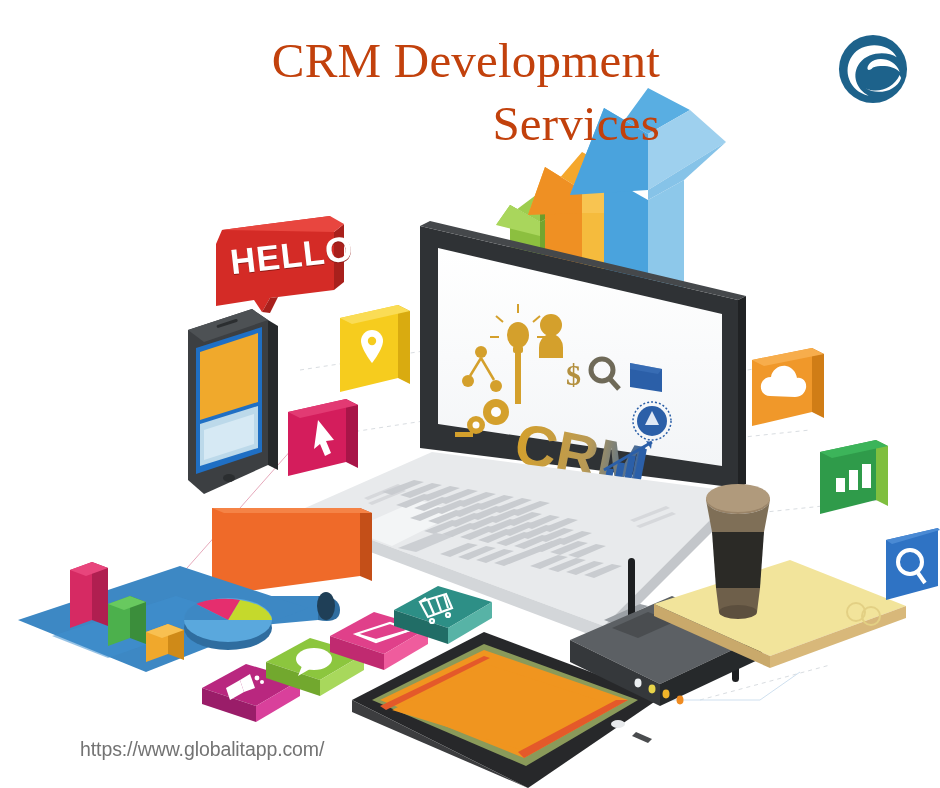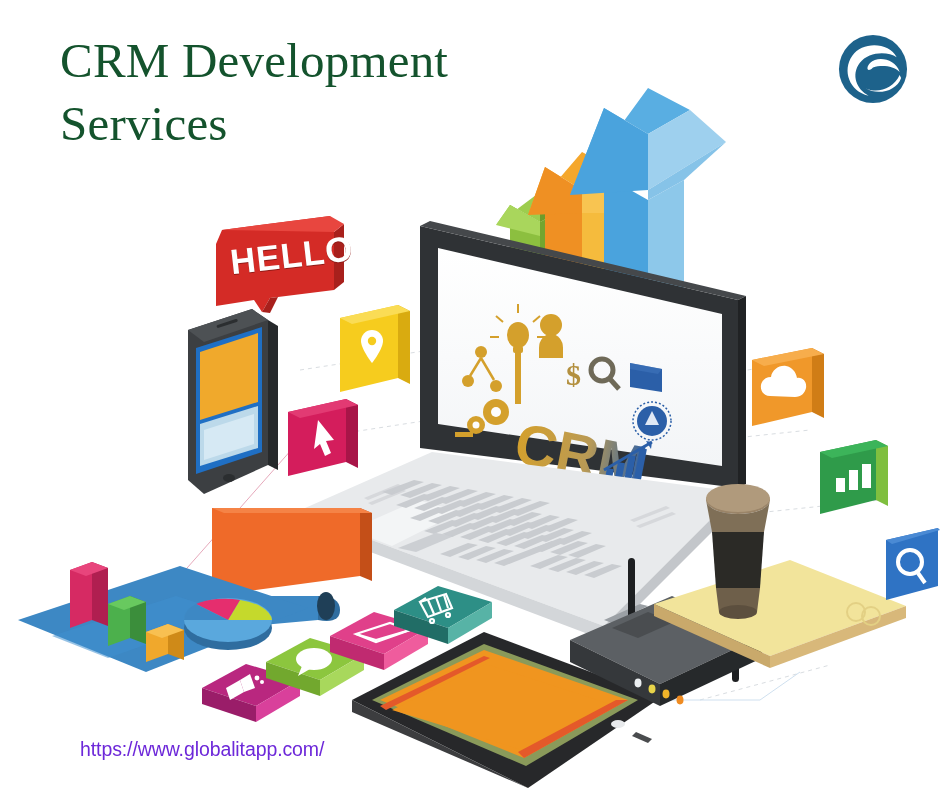--- a/index.html
+++ b/index.html
@@ -1,30 +1,30 @@
 <!DOCTYPE html>
 <html><head>
 <meta charset="utf-8">
 <style>
   html,body{margin:0;padding:0;}
   body{width:940px;height:788px;background:#ffffff;overflow:hidden;
        font-family:"Liberation Sans",sans-serif;position:relative;}
   #stage{position:absolute;left:0;top:0;width:940px;height:788px;background:#fff;}
 
   
-  #title{position:absolute;left:60px;top:30px;width:600px;text-align:left;
+  #title{position:absolute;left:60px;top:30px;width:600px;text-align:right;
          font-family:"Liberation Serif",serif;font-size:49px;line-height:1.28;
-         color:#14532d;letter-spacing:0.2px;}
+         color:#c2410c;letter-spacing:0.2px;}
   #title .l2{display:block;font-family:Liberation Serif, serif;}
 
   
   #logo{position:absolute;left:836px;top:32px;width:74px;height:74px;}
 
   
-  #url{position:absolute;left:80px;top:738px;font-size:19.5px;color:#6d28d9;
+  #url{position:absolute;left:80px;top:738px;font-size:19.5px;color:#737373;
        font-family:"Liberation Sans",sans-serif;letter-spacing:-0.1px;text-align:right;}
 
   
   #art{position:absolute;left:0;top:0;width:940px;height:788px;}
   #art svg{display:block;}
   .lbl{position:absolute;font-weight:bold;color:#fff;pointer-events:none;}
 </style>
 </head>
 <body>
 

